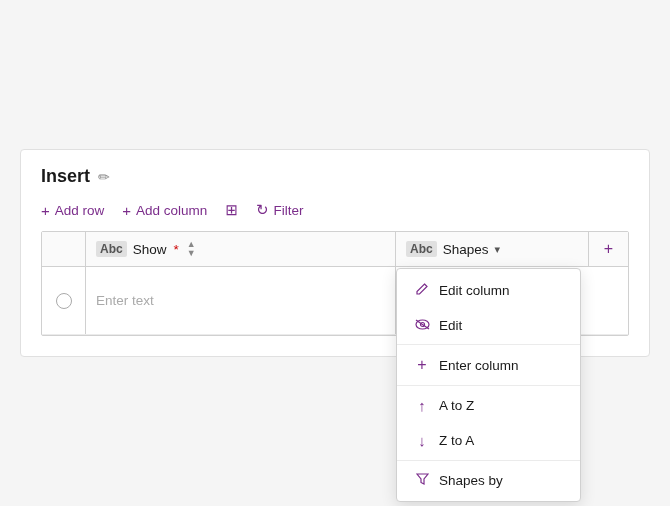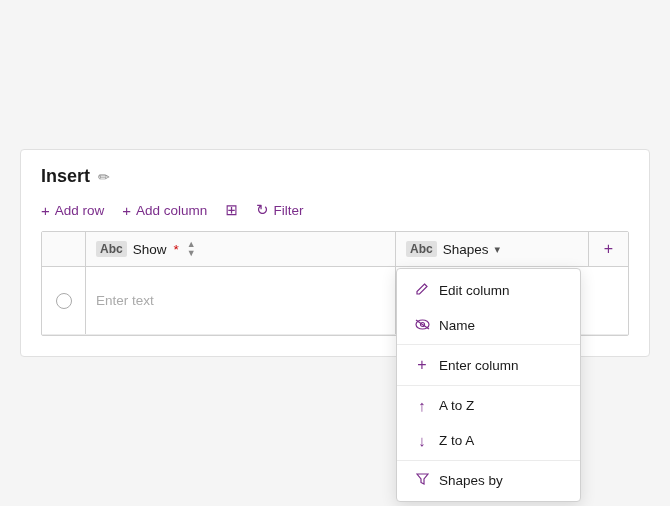--- a/index.html
+++ b/index.html
@@ -261,21 +261,21 @@
             <span>Edit column</span>
           </div>
           <div class="menu-item">
             <span class="menu-item-icon">
               <svg width="15" height="11" viewBox="0 0 15 11" fill="none">
                 <ellipse cx="7.5" cy="5.5" rx="6.5" ry="4.5" stroke="#7b2d8b" stroke-width="1.2" fill="none"></ellipse>
                 <circle cx="7.5" cy="5.5" r="2" stroke="#7b2d8b" stroke-width="1.2" fill="none"></circle>
                 <line x1="1" y1="1" x2="14" y2="10" stroke="#7b2d8b" stroke-width="1.2"></line>
               </svg>
             </span>
-            <span>Name</span>
+            <span>Edit</span>
           </div>
           <div class="menu-divider"></div>
           <div class="menu-item">
             <span class="menu-item-icon" style="font-size:16px; font-weight:400; color:#7b2d8b;">+</span>
             <span>Enter column</span>
           </div>
           <div class="menu-divider"></div>
           <div class="menu-item">
             <span class="menu-item-icon" style="font-size:15px; color:#7b2d8b;">↑</span>
             <span>A to Z</span>

